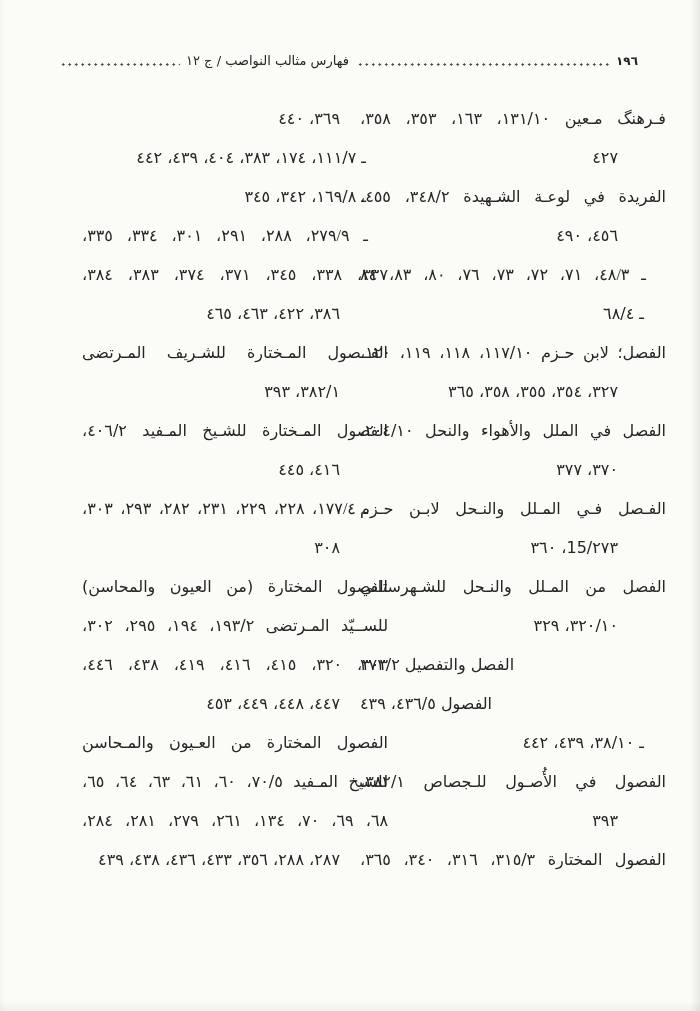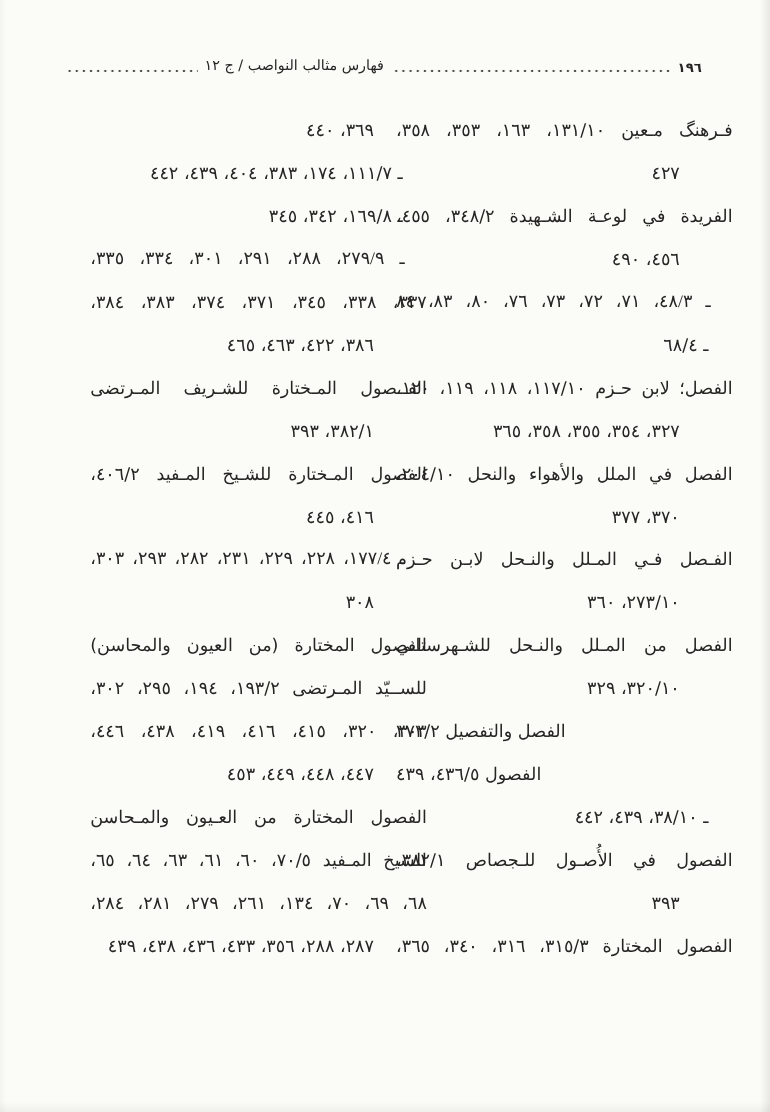--- a/index.html
+++ b/index.html
@@ -76,21 +76,21 @@
       <div class="line k-cont">٤٢٧</div>
       <div class="line k-full">الفريدة في لوعـة الشـهيدة ٣٤٨/٢، ٤٥٥،</div>
       <div class="line k-cont">٤٥٦، ٤٩٠</div>
       <div class="line k-dashfull">ـ ٤٨/٣، ٧١، ٧٢، ٧٣، ٧٦، ٨٠، ٨٣، ٨٤</div>
       <div class="line k-dash">ـ ٦٨/٤</div>
       <div class="line k-full">الفصل؛ لابن حـزم ١١٧/١٠، ١١٨، ١١٩، ١٢٠،</div>
       <div class="line k-cont">٣٢٧، ٣٥٤، ٣٥٥، ٣٥٨، ٣٦٥</div>
       <div class="line k-full">الفصل في الملل والأهواء والنحل ٢٠٤/١٠،</div>
       <div class="line k-cont">٣٧٠، ٣٧٧</div>
       <div class="line k-full">الفـصل فـي المـلل والنـحل لابـن حـزم</div>
-      <div class="line k-cont">٢٧٣/١٠، ٣٦٠</div>
+      <div class="line k-cont">٢٧٣/15، ٣٦٠</div>
       <div class="line k-full">الفصل من المـلل والنـحل للشـهرستاني</div>
       <div class="line k-cont">٣٢٠/١٠، ٣٢٩</div>
       <div class="line k-entry">الفصل والتفصيل ٢٧٢/٢</div>
       <div class="line k-entry">الفصول ٤٣٦/٥، ٤٣٩</div>
       <div class="line k-dash">ـ ٣٨/١٠، ٤٣٩، ٤٤٢</div>
       <div class="line k-full">الفصول في الأُصـول للـجصاص ٣٨٢/١،</div>
       <div class="line k-cont">٣٩٣</div>
       <div class="line k-full">الفصول المختارة ٣١٥/٣، ٣١٦، ٣٤٠، ٣٦٥،</div>
     </div>
 

